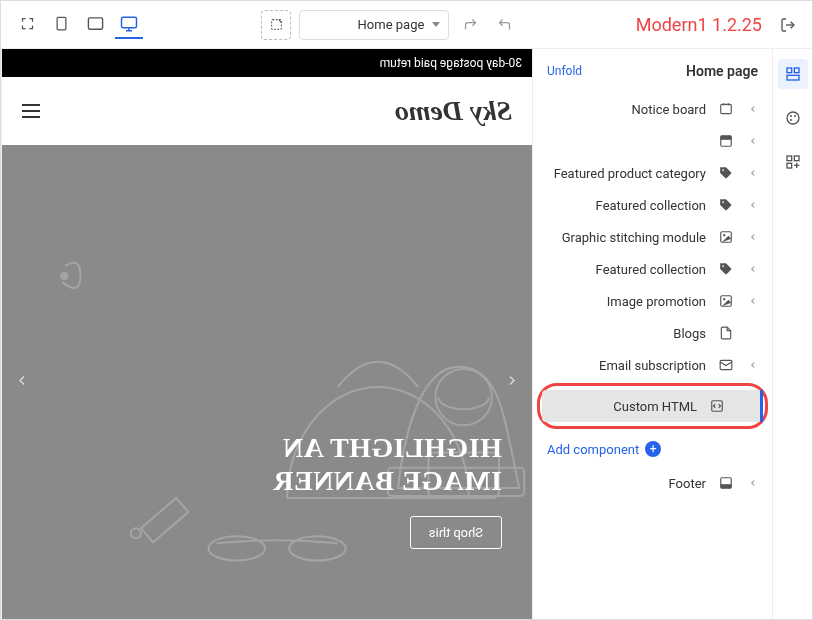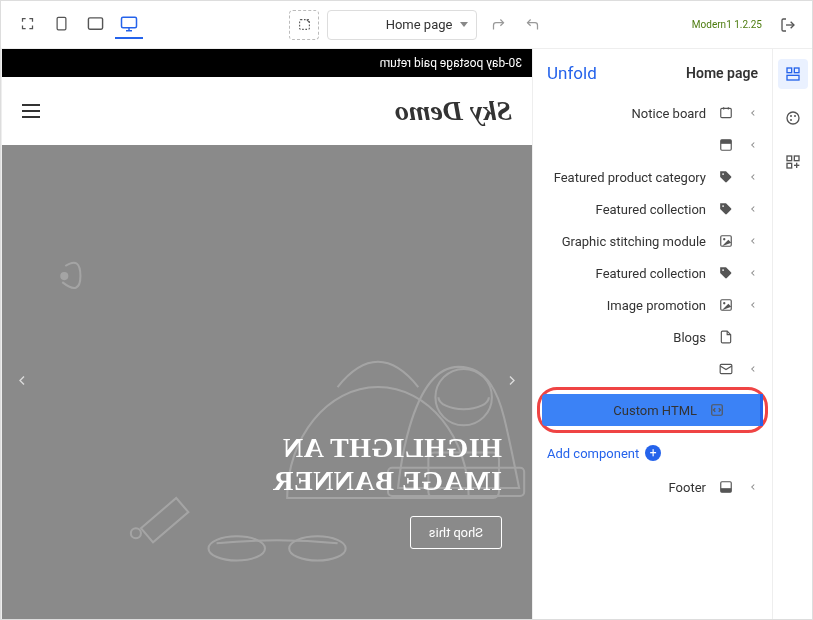--- a/index.html
+++ b/index.html
@@ -3,48 +3,48 @@
 <meta charset="utf-8">
 <style>
 * { margin: 0; padding: 0; box-sizing: border-box; }
 body { font-family: -apple-system, BlinkMacSystemFont, "Segoe UI", Roboto, sans-serif; font-size: 13px; color: #333; background: #fff; width: 813px; height: 620px; overflow: hidden; border: 1px solid #ddd; }
 
 
 .toolbar { height: 48px; border-bottom: 1px solid #eee; display: flex; align-items: center; padding: 0 12px; gap: 8px; }
 .toolbar-left { display: flex; align-items: center; gap: 14px; }
 .toolbar-center { flex: 1; display: flex; align-items: center; justify-content: center; gap: 8px; }
 .toolbar-right { display: flex; align-items: center; gap: 6px; }
-.theme-name { font-size: 10px; color: #4d7c0f; }
+.theme-name { font-size: 18px; color: #ef4444; }
 .icon-btn { width: 24px; height: 24px; display: flex; align-items: center; justify-content: center; cursor: pointer; color: #555; }
 .device-btn { width: 28px; height: 28px; display: flex; align-items: center; justify-content: center; cursor: pointer; color: #555; border-bottom: 2px solid transparent; }
 .device-btn.active { color: #2563eb; border-bottom: 2px solid #2563eb; }
 .page-select { border: 1px solid #ddd; border-radius: 4px; padding: 4px 24px 4px 10px; font-size: 13px; height: 30px; display: flex; align-items: center; gap: 6px; cursor: pointer; position: relative; min-width: 150px; }
 .page-select::after { content: ""; position: absolute; right: 8px; width: 0; height: 0; border-left: 4px solid transparent; border-right: 4px solid transparent; border-top: 5px solid #888; }
 .history-btn { width: 26px; height: 26px; display: flex; align-items: center; justify-content: center; cursor: pointer; color: #999; }
 
 
 .main { display: flex; height: calc(100% - 48px); }
 
 
 .icon-rail { width: 40px; border-left: 1px solid #eee; display: flex; flex-direction: column; align-items: center; padding-top: 10px; gap: 14px; }
 .rail-btn { width: 30px; height: 30px; display: flex; align-items: center; justify-content: center; cursor: pointer; color: #555; border-radius: 4px; }
 .rail-btn.active { background: #eaf1ff; color: #2563eb; }
 
 
 .sidebar { width: 240px; border-left: 1px solid #eee; display: flex; flex-direction: column; overflow-y: auto; }
 .sidebar-header { display: flex; align-items: center; justify-content: space-between; padding: 14px 14px; }
 .sidebar-title { font-weight: 600; font-size: 14px; }
-.unfold-link { color: #2563eb; font-size: 17px; cursor: pointer; }
+.unfold-link { color: #2563eb; font-size: 12px; cursor: pointer; }
 .section-list { display: flex; flex-direction: column; }
 .section-item { display: flex; align-items: center; gap: 12px; padding: 8px 12px 8px 8px; cursor: pointer; font-size: 13px; color: #333; }
 .section-item .chev { width: 14px; display: flex; align-items: center; justify-content: center; color: #888; }
 .section-item .sec-icon { width: 16px; height: 16px; display: flex; align-items: center; justify-content: center; color: #555; flex-shrink: 0; }
 .section-item .sec-label { flex: 1; text-align: right; overflow: hidden; text-overflow: ellipsis; white-space: nowrap; }
 .section-item.no-chev .chev { visibility: hidden; }
-.section-item.active { background: #3b82f6; position: relative; }
+.section-item.active { background: #e5e5e5; position: relative; }
 .section-item.active::before { content: ""; position: absolute; right: 0; top: 0; bottom: 0; width: 3px; background: #2563eb; }
 .highlighted-wrap { border: 3px solid #ef4444; border-radius: 20px; margin: 2px 4px; padding: 4px 2px; }
 .highlighted-wrap .section-item { border-radius: 4px; }
 .add-component { display: flex; align-items: center; gap: 6px; justify-content: flex-end; padding: 10px 14px; color: #2563eb; cursor: pointer; font-size: 13px; }
 .add-component .plus { width: 16px; height: 16px; border-radius: 50%; background: #2563eb; color: #fff; display: flex; align-items: center; justify-content: center; font-size: 12px; line-height: 1; }
 
 
 .preview { flex: 1; background: #f5f5f5; position: relative; overflow: hidden; border-left: 1px solid #eee; }
 .preview-frame { position: absolute; inset: 0; background: #fff; display: flex; flex-direction: column; direction: ltr; }
 .banner-top { background: #000; color: #fff; font-size: 12px; padding: 7px 10px; white-space: nowrap; overflow: hidden; transform: scaleX(-1); text-align: left; }
@@ -281,20 +281,21 @@
             <svg width="10" height="10" viewBox="0 0 24 24" fill="none" stroke="currentColor" stroke-width="2.5">
               <polyline points="15 18 9 12 15 6"></polyline>
             </svg>
           </span>
           <span class="sec-icon">
             <svg width="14" height="14" viewBox="0 0 24 24" fill="currentColor">
               <rect x="2" y="4" width="20" height="16" rx="2" fill="none" stroke="currentColor" stroke-width="2"></rect>
               <polyline points="2,7 12,13 22,7" fill="none" stroke="currentColor" stroke-width="2"></polyline>
             </svg>
           </span>
+          <span class="sec-label">Email subscription</span>
         </div>
         <div class="highlighted-wrap">
           <div class="section-item no-chev active">
             <span class="chev">
               <svg width="10" height="10" viewBox="0 0 24 24" fill="none" stroke="currentColor" stroke-width="2.5">
                 <polyline points="15 18 9 12 15 6"></polyline>
               </svg>
             </span>
             <span class="sec-icon">
               <svg width="14" height="14" viewBox="0 0 24 24" fill="currentColor">

